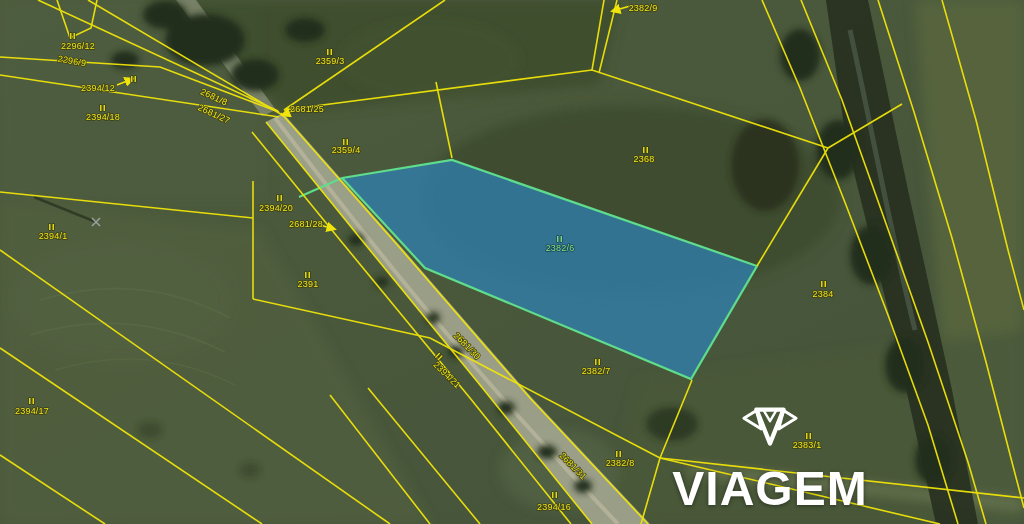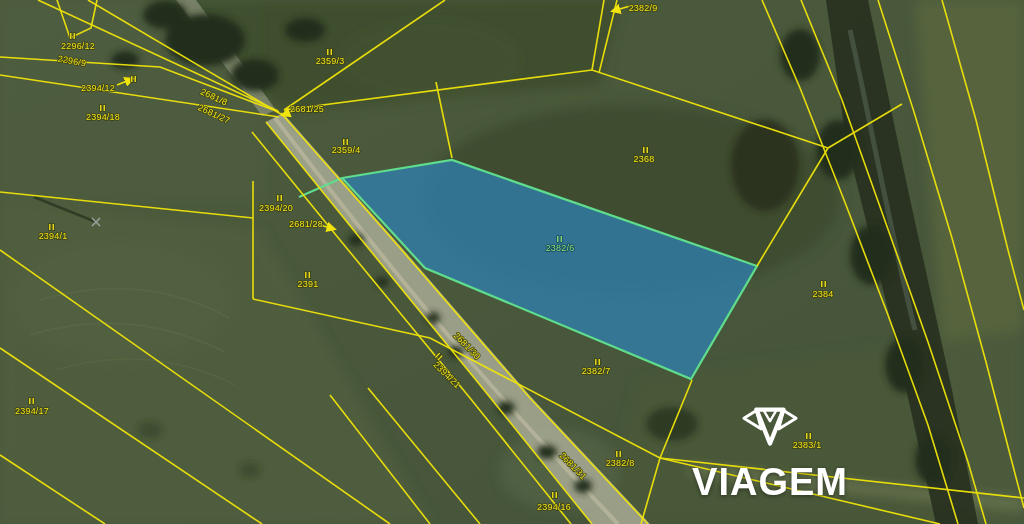--- a/index.html
+++ b/index.html
@@ -11,22 +11,22 @@
   text.plabel{font-family:"Liberation Sans",sans-serif;font-size:9px;fill:#f2e41c;
               text-anchor:middle;paint-order:stroke;stroke:#3a3f12;stroke-width:1.6px;
               stroke-linejoin:round;letter-spacing:.2px;}
   text.pmark{font-family:"Liberation Sans",sans-serif;font-size:9px;font-weight:bold;fill:#f2e41c;
              text-anchor:middle;paint-order:stroke;stroke:#3a3f12;stroke-width:1.6px;
              stroke-linejoin:round;letter-spacing:1px;}
   text.green{fill:#8ee27e;stroke:#14465c;}
 
   
   #logo{position:absolute;left:650px;top:402px;width:240px;text-align:center;color:#fff;}
-  #logo .word{font-size:38px;font-weight:700;letter-spacing:1px;line-height:34px;
-              text-shadow:0 1px 4px rgba(0,0,0,.45);margin-top:13px;}
+  #logo .word{font-size:48px;font-weight:700;letter-spacing:1px;line-height:34px;
+              text-shadow:0 1px 4px rgba(0,0,0,.45);margin-top:20px;}
   #logo svg{display:block;margin:0 auto;}
 </style>
 </head>
 <body>
 
 <div id="screen">
 
   <svg id="map-svg" viewBox="0 0 1024 524" xmlns="http://www.w3.org/2000/svg">
     <defs>
       <linearGradient id="bg" x1="0" y1="0" x2="1" y2="1">

